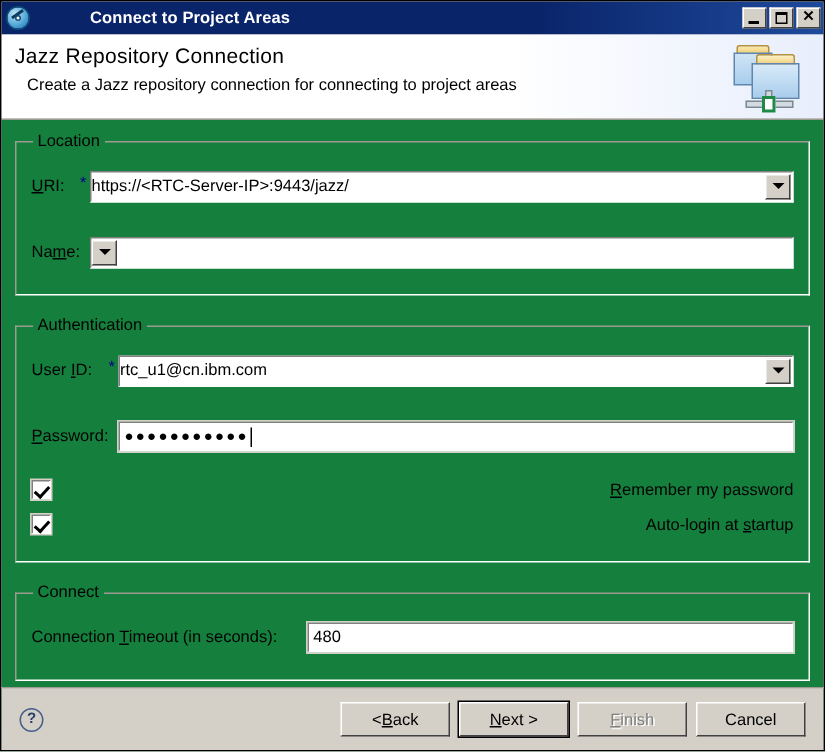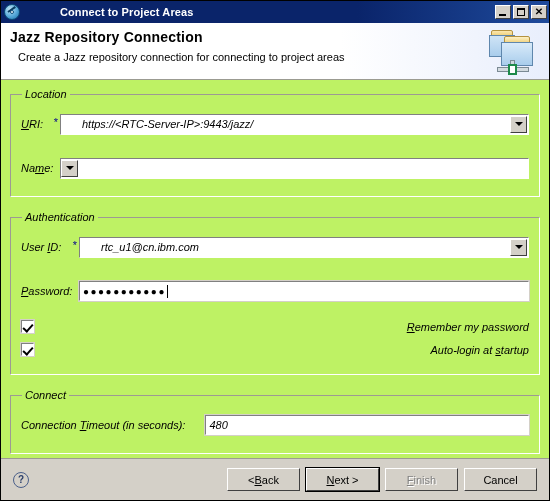--- a/index.html
+++ b/index.html
@@ -123,21 +123,21 @@
     position: relative;
     height: 57px;
     background: linear-gradient(to right, #ffffff 0%, #ffffff 62%, #e8eefc 100%);
     border-bottom: 1px solid #9b9b91;
     box-sizing: border-box;
     padding: 6px 0 0 9px;
     overflow: hidden;
   }
   .header .h-title {
     font-size: 14px;
-    font-weight: bold;
+    font-weight: normal;
     color: #000000;
     letter-spacing: 0.2px;
   }
   .header .h-desc {
     margin-top: 6px;
     margin-left: 8px;
     font-size: 11px;
     color: #000000;
   }
   .header-icon {
@@ -203,24 +203,23 @@
     width: 9px; height: 11px;
     background: #ffffff;
     border: 2px solid #1e8a4a;
     box-sizing: border-box;
   }
 
   
   .body {
     position: relative;
     height: 402px;
-    background: #bef264;
+    background: #15803d;
     box-sizing: border-box;
     padding: 8px 9px 0 9px;
-    font-style: italic;
   }
 
   fieldset.group {
     border: 1px solid #ffffff;
     border-top-color: #9d9a93;
     border-left-color: #9d9a93;
     margin: 0 0 14px 0;
     padding: 6px 10px 10px 10px;
     position: relative;
     background: transparent;
@@ -286,21 +285,21 @@
     border-left: 1px solid #808080;
     border-right: 1px solid #ffffff;
     border-bottom: 1px solid #ffffff;
     box-sizing: border-box;
     overflow: hidden;
   }
   .combo .val {
     flex: 1 1 auto;
     display: flex;
     align-items: center;
-    padding-left: 21px;
+    padding-left: 0;
     font-size: 11px;
     white-space: nowrap;
     overflow: hidden;
   }
   .combo .arrowbtn {
     flex: 0 0 17px;
     width: 17px;
     margin: 1px 1px 1px 0;
     background: #d4d0c8;
     border-top: 1px solid #ffffff;

